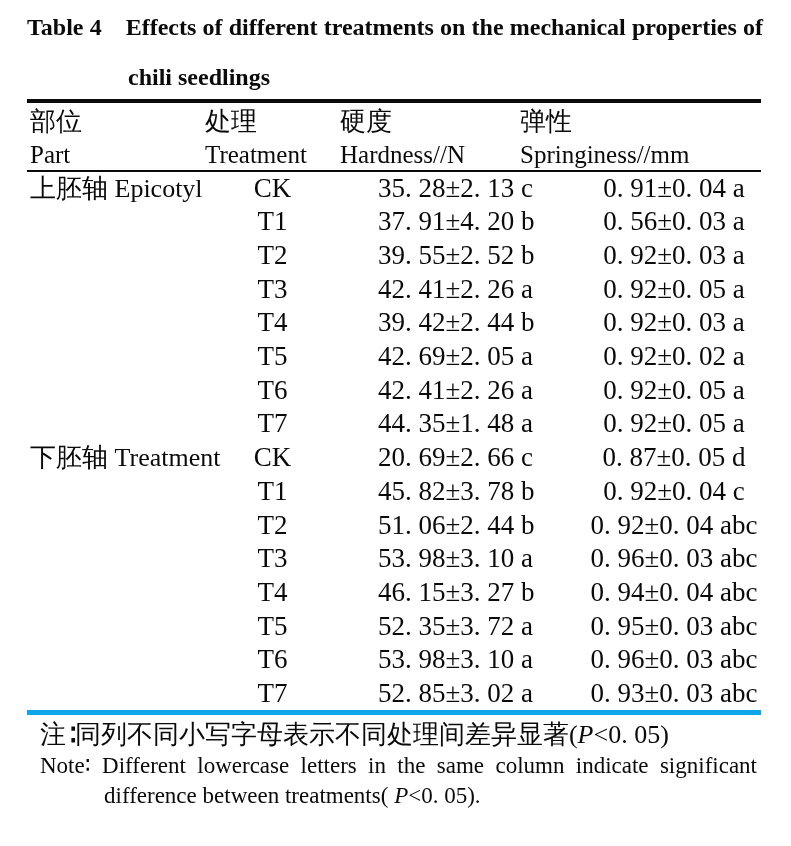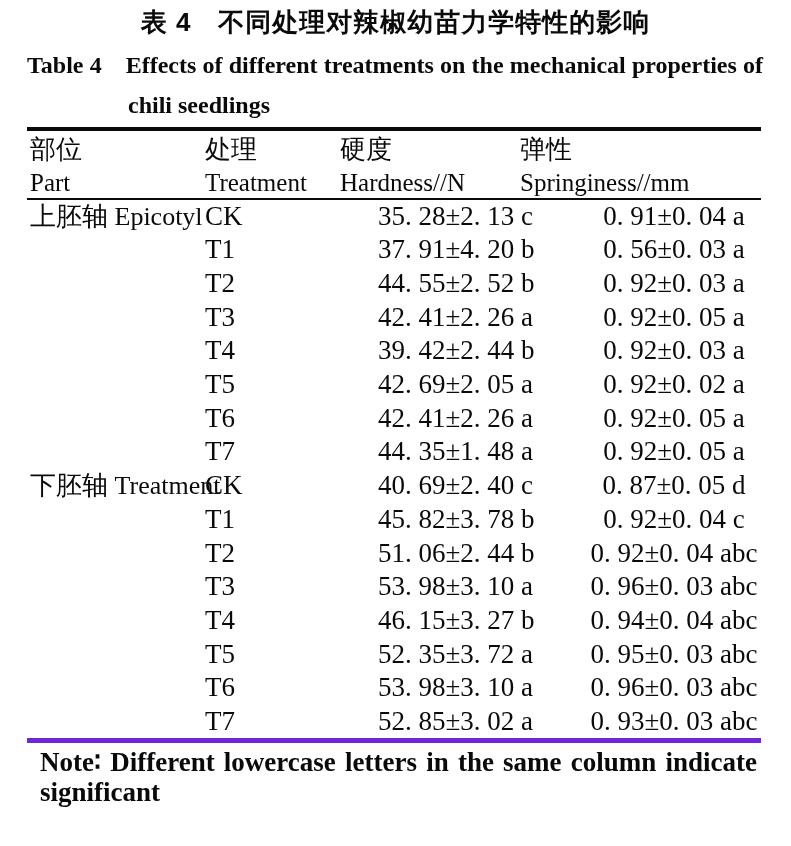--- a/index.html
+++ b/index.html
@@ -26,35 +26,35 @@
     margin: 12px 28px 0 27px;
     width: 736px;
     font-weight: bold;
     font-size: 24px;
     line-height: 30px;
     text-align: justify;
     text-align-last: justify;
     white-space: normal;
   }
   .title-en-2 {
-    margin-top: 10px;
+    margin-top: 20px;
     padding-left: 128px;
     font-weight: bold;
     font-size: 24px;
     line-height: 30px;
   }
 
   
   table.results {
     margin: 7px 0 0 27px;
     width: 734px;
     table-layout: fixed;
     border-collapse: collapse;
     border-top: 4px solid #0a0a0a;
-    border-bottom: 5px solid #6d28d9;
+    border-bottom: 5px solid #0ea5e9;
   }
   col.c1 { width: 178px; }
   col.c2 { width: 135px; }
   col.c3 { width: 180px; }
   col.c4 { width: 241px; }
 
   thead td {
     height: 68px;
     padding: 1px 0 1px 0;
     border-bottom: 2px solid #0a0a0a;
@@ -72,43 +72,41 @@
     vertical-align: middle;
     white-space: nowrap;
   }
   td.part-cell {
     vertical-align: top;
     text-align: left;
     padding-left: 3px;
     font-size: 26px;
     line-height: 34px;
   }
-  td.treat-cell { }
+  td.treat-cell { text-align: center; }
   td.hard-cell  { text-align: right; padding-left: 38px; }
   td.spring-cell{ text-align: center; padding-left: 67px; }
 
   
   .notes { margin: 4px 0 0 40px; width: 717px; }
   .note-zh { font-size: 26px; line-height: 32px; }
   .note-en-1 {
-    font-size: 27px;
+    font-size: 23px;
     line-height: 30px;
     text-align: justify;
     text-align-last: justify;
-    font-weight: bold;
   }
   .note-en-2 { font-size: 23px; line-height: 30px; padding-left: 64px; }
   .it { font-style: italic; }
 </style>
 </head>
 <body>
 
 <div class="page">
 
-  <div class="title-zh">表 4　不同处理对辣椒幼苗力学特性的影响</div>
   <div class="title-en-1">Table 4 Effects of different treatments on the mechanical properties of</div>
   <div class="title-en-2">chili seedlings</div>
 
   <table class="results">
     <colgroup>
       <col class="c1">
         <col class="c2">
         <col class="c3">
         <col class="c4">
     </colgroup>
@@ -139,21 +137,21 @@
         <td class="hard-cell">35. 28±2. 13 c</td>
         <td class="spring-cell">0. 91±0. 04 a</td>
       </tr>
       <tr>
         <td class="treat-cell">T1</td>
         <td class="hard-cell">37. 91±4. 20 b</td>
         <td class="spring-cell">0. 56±0. 03 a</td>
       </tr>
       <tr>
         <td class="treat-cell">T2</td>
-        <td class="hard-cell">44. 55±2. 52 b</td>
+        <td class="hard-cell">39. 55±2. 52 b</td>
         <td class="spring-cell">0. 92±0. 03 a</td>
       </tr>
       <tr>
         <td class="treat-cell">T3</td>
         <td class="hard-cell">42. 41±2. 26 a</td>
         <td class="spring-cell">0. 92±0. 05 a</td>
       </tr>
       <tr>
         <td class="treat-cell">T4</td>
         <td class="hard-cell">39. 42±2. 44 b</td>
@@ -171,21 +169,21 @@
       </tr>
       <tr>
         <td class="treat-cell">T7</td>
         <td class="hard-cell">44. 35±1. 48 a</td>
         <td class="spring-cell">0. 92±0. 05 a</td>
       </tr>
 
       <tr>
         <td class="part-cell" rowspan="8">下胚轴 Treatment</td>
         <td class="treat-cell">CK</td>
-        <td class="hard-cell">40. 69±2. 40 c</td>
+        <td class="hard-cell">20. 69±2. 66 c</td>
         <td class="spring-cell">0. 87±0. 05 d</td>
       </tr>
       <tr>
         <td class="treat-cell">T1</td>
         <td class="hard-cell">45. 82±3. 78 b</td>
         <td class="spring-cell">0. 92±0. 04 c</td>
       </tr>
       <tr>
         <td class="treat-cell">T2</td>
         <td class="hard-cell">51. 06±2. 44 b</td>
@@ -213,16 +211,18 @@
       </tr>
       <tr>
         <td class="treat-cell">T7</td>
         <td class="hard-cell">52. 85±3. 02 a</td>
         <td class="spring-cell">0. 93±0. 03 abc</td>
       </tr>
     </tbody>
   </table>
 
   <div class="notes">
+    <div class="note-zh"><span>注∶同列不同小写字母表示不同处理间差异显著(</span><span class="it">P</span><span>&lt;0. 05)</span></div>
     <div class="note-en-1">Note∶ Different lowercase letters in the same column indicate significant</div>
+    <div class="note-en-2"><span>difference between treatments( </span><span class="it">P</span><span>&lt;0. 05).</span></div>
   </div>
 
 </div>
 
 </body></html>

